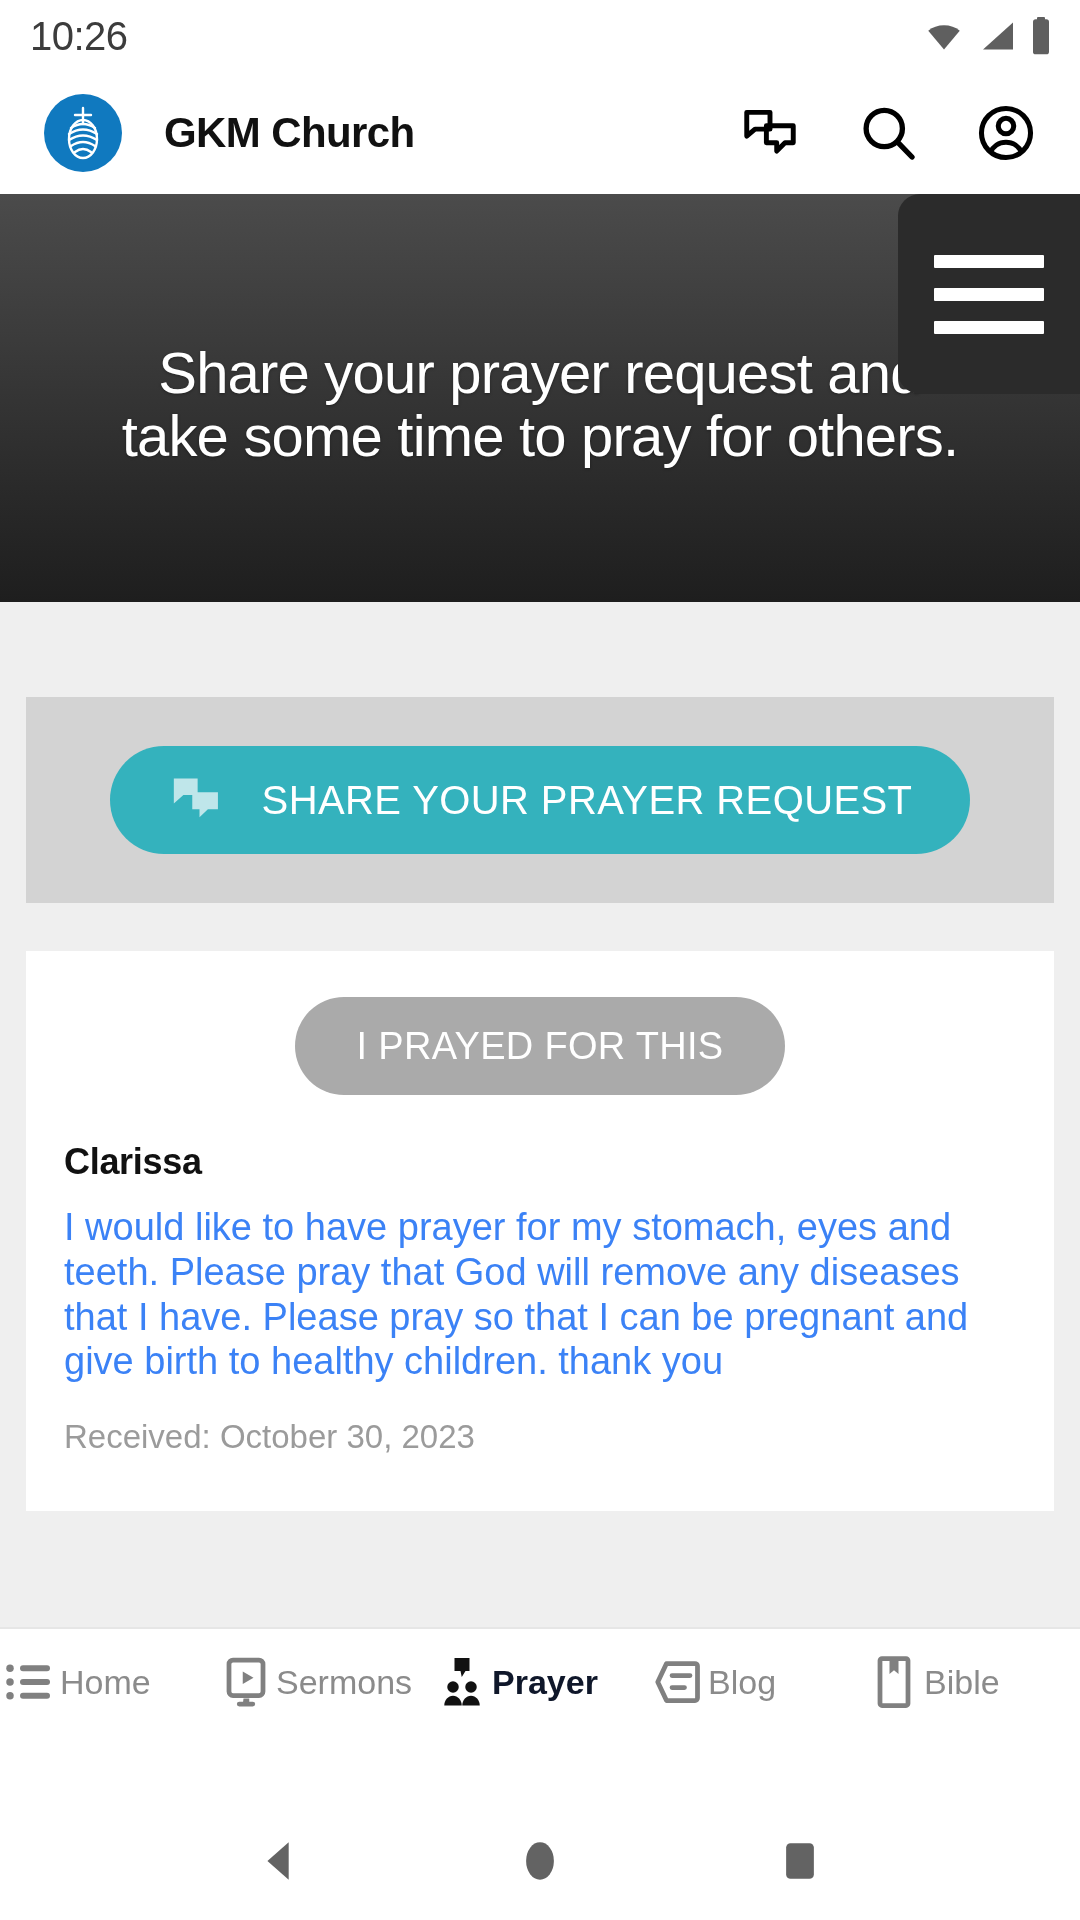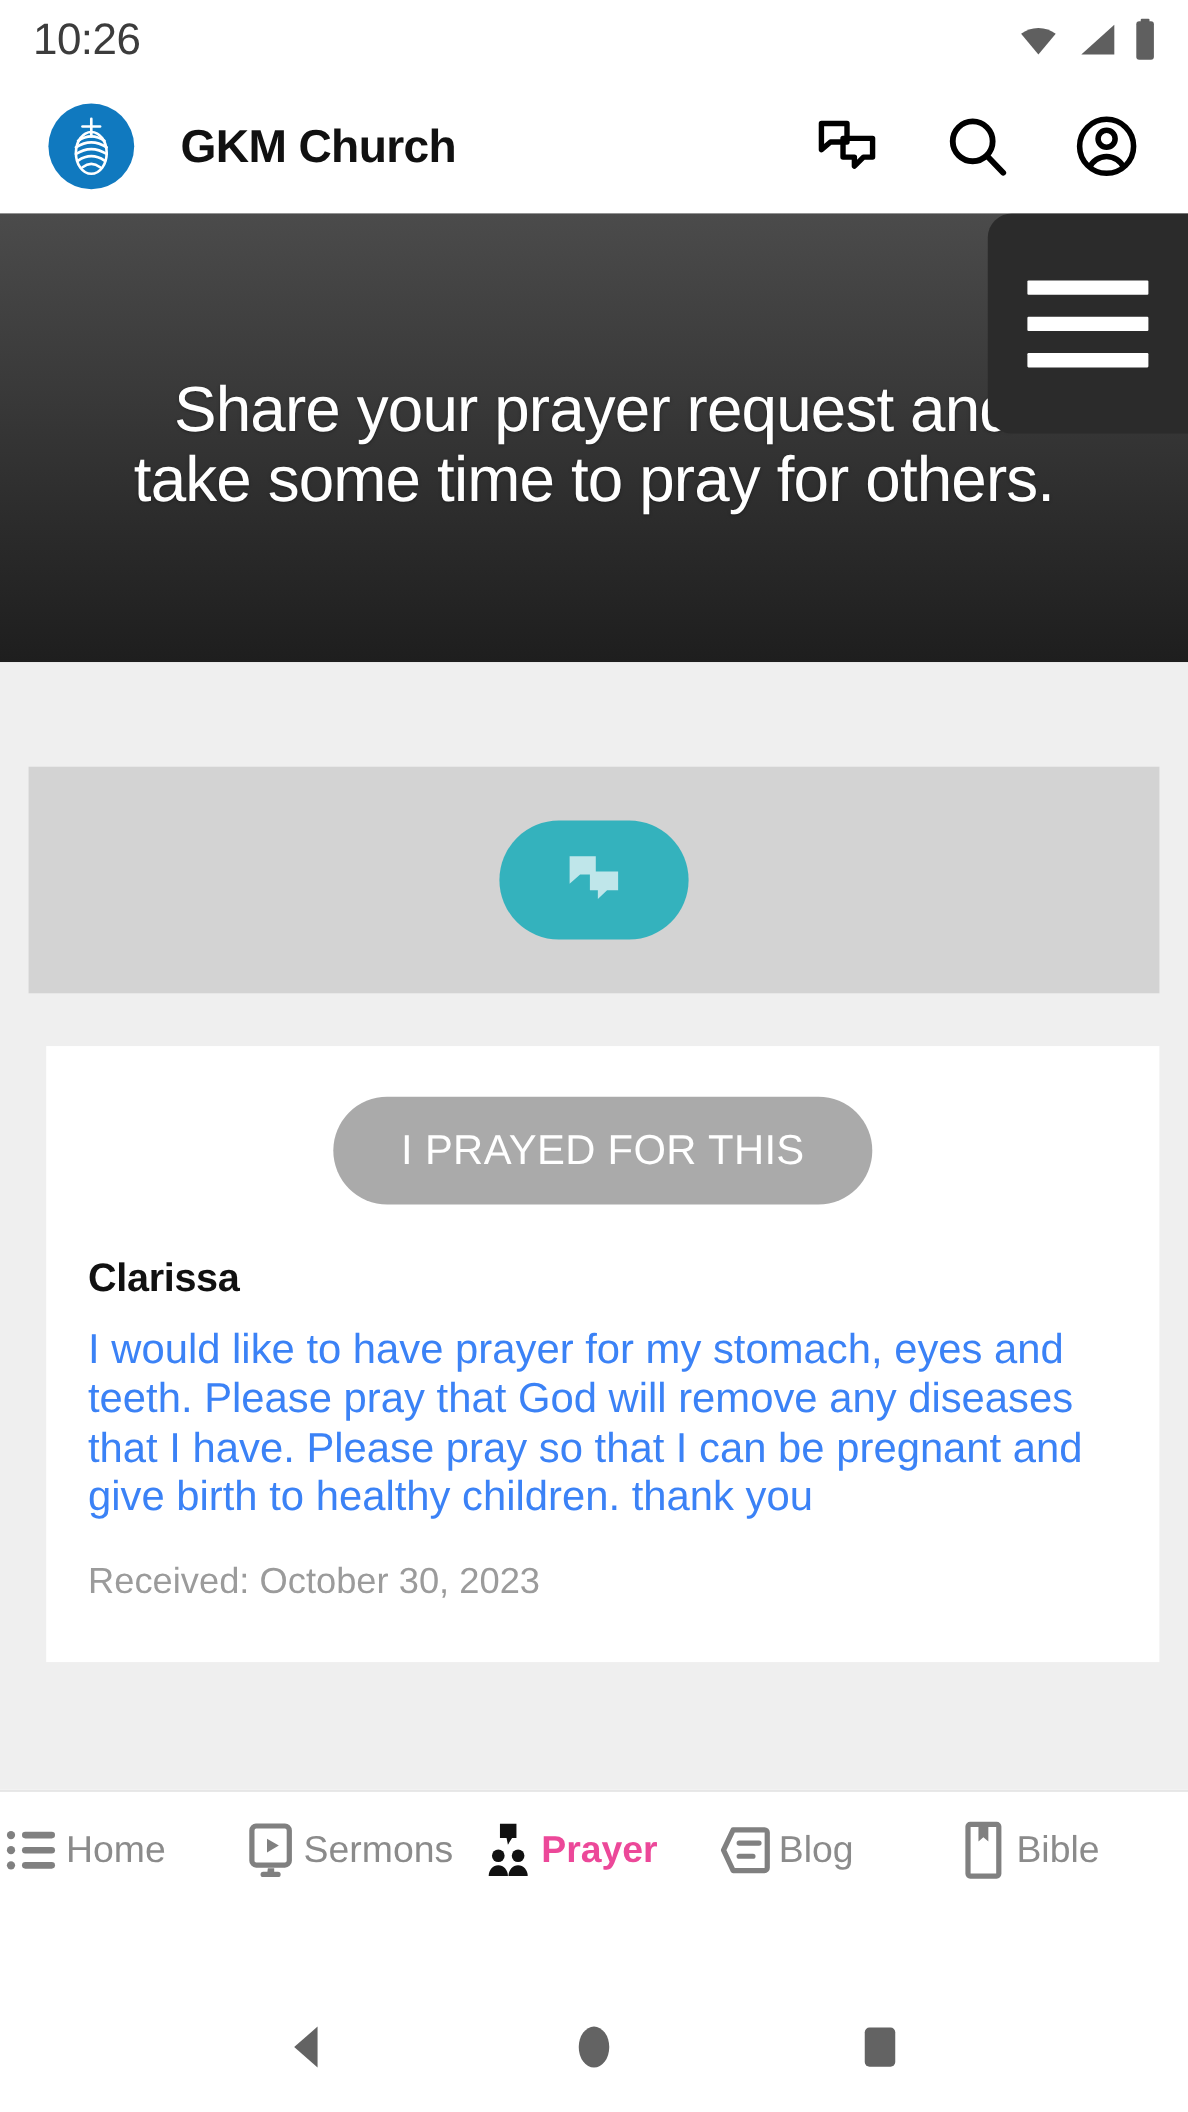--- a/index.html
+++ b/index.html
@@ -165,21 +165,21 @@
     cursor: pointer;
   }
   .share-btn .label {
     color: #ffffff;
     font-size: 40px;
     letter-spacing: 0.4px;
     white-space: nowrap;
   }
 
   .prayer-card {
-    margin: 48px 26px 0 42px;
+    margin: 48px 26px 0 26px;
     background: #ffffff;
     padding: 46px 38px 0 38px;
     height: 560px;
     overflow: hidden;
   }
   .prayed-row {
     display: flex;
     justify-content: center;
   }
   .prayed-btn {
@@ -236,21 +236,21 @@
     align-items: center;
     cursor: pointer;
     background: none;
     border: none;
   }
   .nav-item .nav-label {
     font-size: 34px;
     color: #8b8b8b;
   }
   .nav-item.active .nav-label {
-    color: #ec4899;
+    color: #0f172a;
     font-weight: bold;
   }
   .nav-icon { height: 62px; display: flex; align-items: center; }
 
   
   .sysnav {
     flex: 0 0 118px;
     height: 118px;
     background: #ffffff;
     display: flex;
@@ -350,20 +350,21 @@
   <div class="content">
 
     <div class="share-card">
       <button class="share-btn">
         <span>
           <svg width="56" height="56" viewBox="0 0 24 24" fill="#bfe6ea">
             <path d="M2.5 3.2h10.2v7.1H6.6l-4.1 3.6V3.2z"></path>
             <path d="M10.4 9.1h11v7.3h-4.3l-3.6 3.4v-3.4h-3.1V9.1z"></path>
           </svg>
         </span>
+        <span class="label">SHARE YOUR PRAYER REQUEST</span>
       </button>
     </div>
 
     <div class="prayer-card">
       <div class="prayed-row">
         <button class="prayed-btn">I PRAYED FOR THIS</button>
       </div>
       <div class="requester-name">Clarissa</div>
       <div class="prayer-body">I would like to have prayer for my stomach, eyes and teeth. Please pray that God will remove any diseases that I have. Please pray so that I can be pregnant and give birth to healthy children. thank you</div>
       <div class="received-line">Received: October 30, 2023</div>

